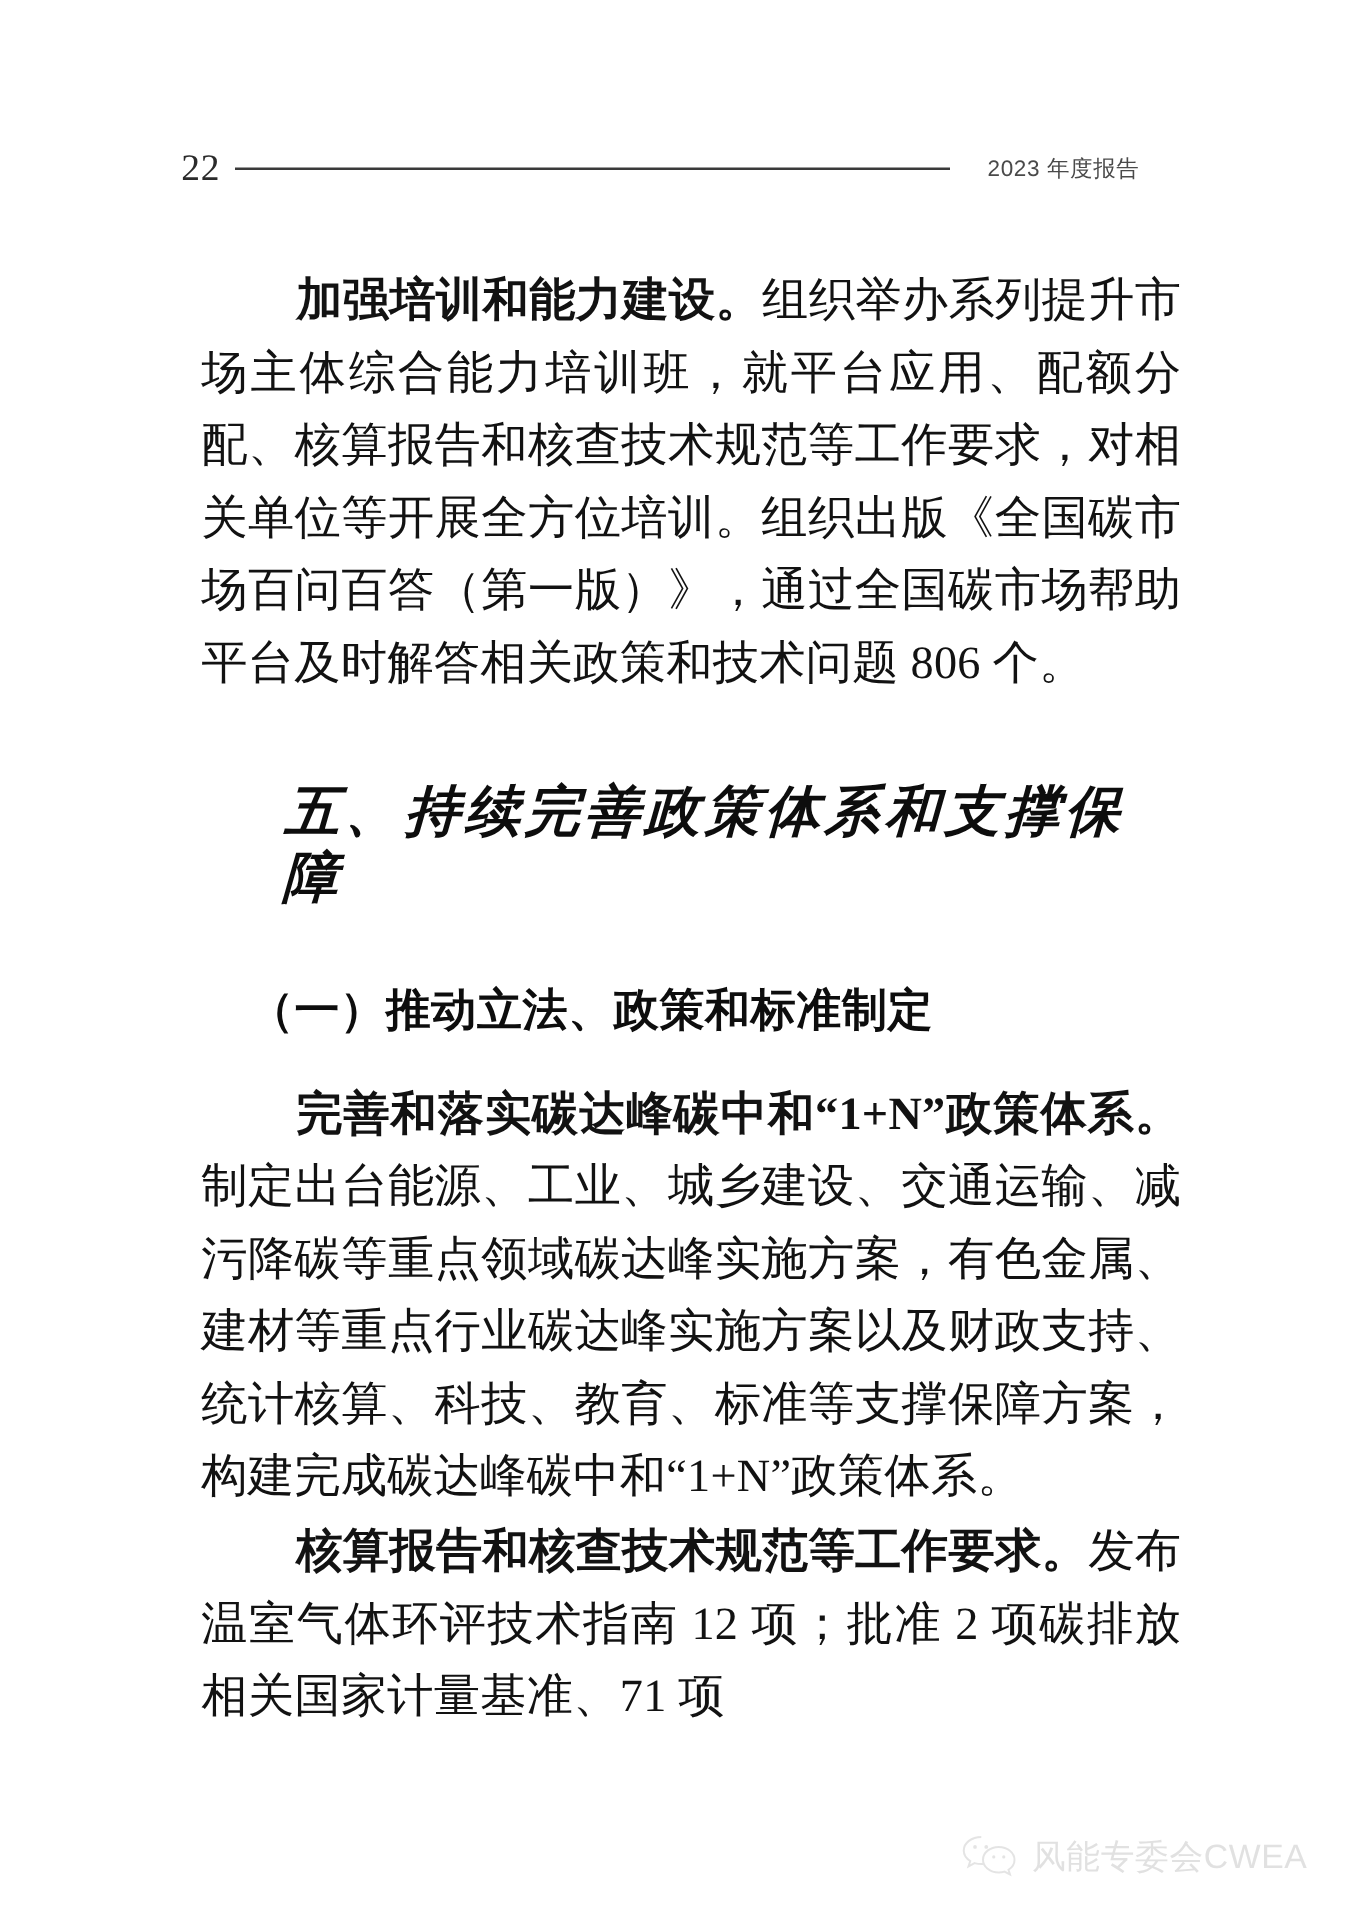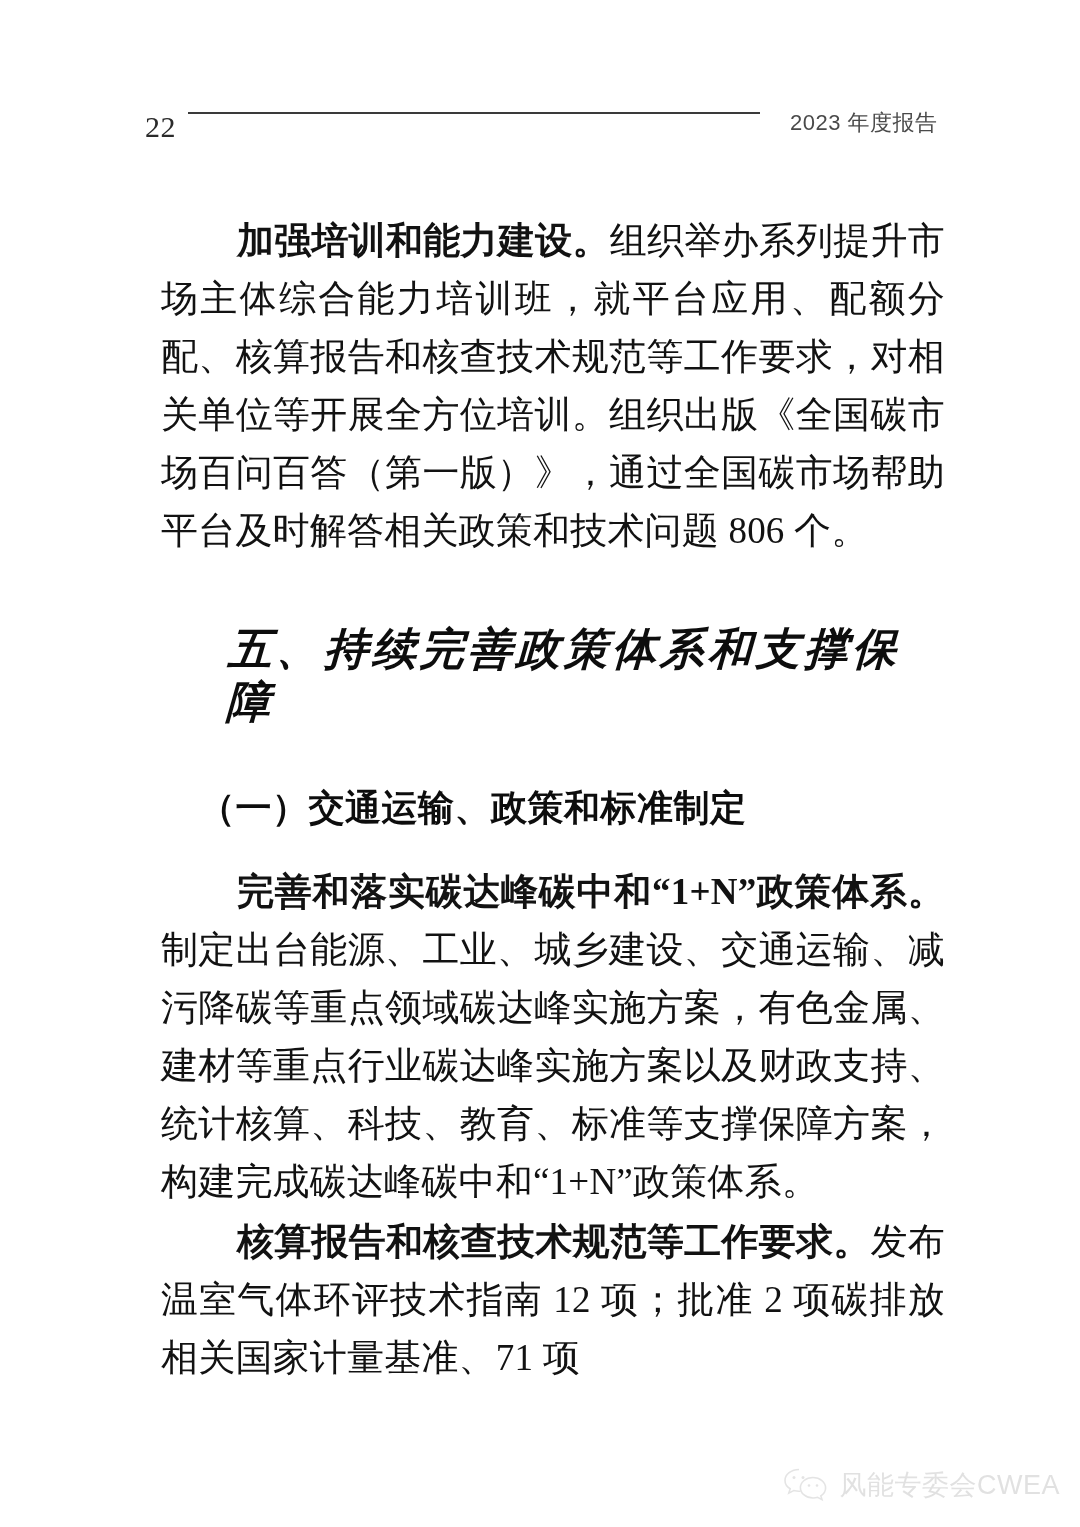--- a/index.html
+++ b/index.html
@@ -19,20 +19,21 @@
   }
 
   
   .page-header {
     position: absolute;
     left: 145px;
     top: 112px;
     width: 795px;
     height: 46px;
     display: flex;
+    align-items: center;
   }
 
   .folio {
     font-family: "Liberation Serif", "DejaVu Serif", serif;
     font-size: 30px;
     line-height: 1;
     color: #2b2b2b;
     letter-spacing: 0.5px;
     flex: 0 0 auto;
   }
@@ -42,21 +43,21 @@
     width: 572px;
     height: 0;
     border-top: 2.4px solid #3a3a3a;
     margin-left: 12px;
     margin-right: 30px;
   }
 
   .header-title {
     flex: 0 0 auto;
     font-family: "Liberation Sans", "DejaVu Sans", sans-serif;
-    font-size: 22px;
+    font-size: 18px;
     line-height: 1;
     color: #4a4a4a;
     white-space: nowrap;
     letter-spacing: 0.5px;
   }
 
   
   .content {
     position: absolute;
     left: 145px;
@@ -108,21 +109,21 @@
     font-weight: bold;
     color: #0d0d0d;
     margin: 0 0 34px 0;
     padding-left: 54px;
     letter-spacing: 0.5px;
   }
 
   
   .watermark {
     position: absolute;
-    right: 20px;
+    right: 34px;
     bottom: 22px;
     display: flex;
     align-items: center;
     gap: 10px;
     opacity: 0.55;
     pointer-events: none;
   }
 
   .watermark .wm-text {
     font-family: "Liberation Sans", "DejaVu Sans", sans-serif;
@@ -152,21 +153,21 @@
   <div class="content">
 
     <p class="para">
       <span class="lead">加强培训和能力建设。</span><span>组织举办系列提升市场主体综合能力培训班，就平台应用、配额分配、核算报告和核查技术规范等工作要求，对相关单位等开展全方位培训。组织出版《全国碳市场百问百答（第一版）》，通过全国碳市场帮助平台及时解答相关政策和技术问题 806 个。</span>
     </p>
 
     <div class="heading-block">
       <h1 class="section-heading">五、持续完善政策体系和支撑保障</h1>
     </div>
 
-    <h2 class="sub-heading">（一）交通运输、政策和标准制定</h2>
+    <h2 class="sub-heading">（一）推动立法、政策和标准制定</h2>
 
 
     <p class="para">
       <span class="lead">完善和落实碳达峰碳中和“1+N”政策体系。</span><span>制定出台能源、工业、城乡建设、交通运输、减污降碳等重点领域碳达峰实施方案，有色金属、建材等重点行业碳达峰实施方案以及财政支持、统计核算、科技、教育、标准等支撑保障方案，构建完成碳达峰碳中和“1+N”政策体系。</span>
     </p>
 
     <p class="para">
       <span class="lead">核算报告和核查技术规范等工作要求。</span><span>发布温室气体环评技术指南 12 项；批准 2 项碳排放相关国家计量基准、71 项</span>
     </p>
 

